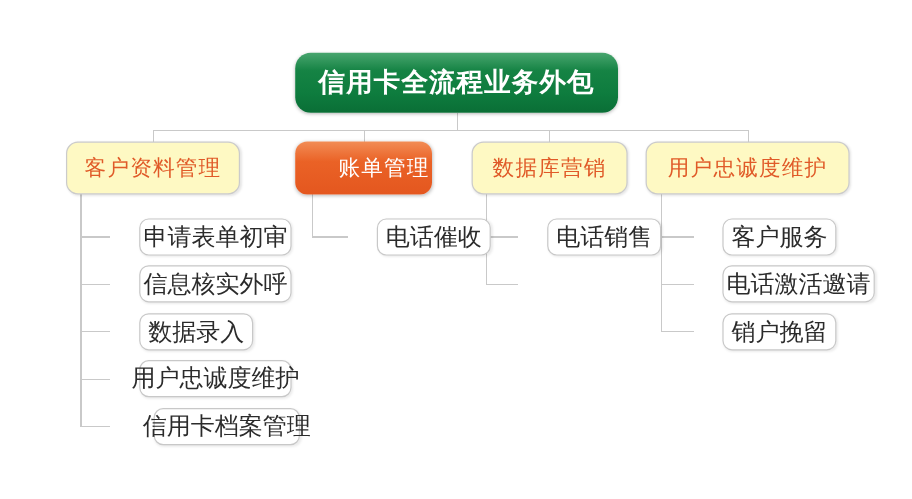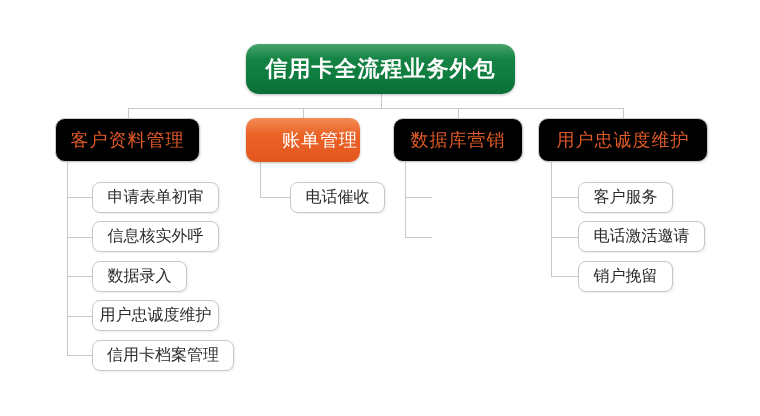--- a/index.html
+++ b/index.html
@@ -44,21 +44,21 @@
       #0a6e36 100%);
     color: #ffffff;
     font-weight: 700;
     font-size: 22px;
     letter-spacing: 1px;
     border-radius: 13px;
     box-shadow: 0 1px 3px rgba(0,0,0,0.28);
   }
 
   .branch-node {
-    background: #000000;
+    background: #fef9c3;
     border: 1px solid #cbcbcb;
     border-radius: 10px;
     font-size: 18px;
     letter-spacing: 1px;
     color: var(--branch-text-orange, #e05a28);
     box-shadow: 1px 1px 2px rgba(0,0,0,0.10);
   }
 
   .branch-node.filled {
     background: linear-gradient(180deg,
@@ -67,23 +67,24 @@
       var(--accent-orange, #e4571f) 100%);
     color: #ffffff;
     border: none;
     box-shadow: 0 1px 3px rgba(0,0,0,0.25);
   }
 
   .child-node {
     background: #ffffff;
     border: 1px solid var(--child-border, #c8c8c8);
     border-radius: 8px;
-    font-size: 16px;
+    font-size: 20px;
     color: var(--child-text, #2b2b2b);
     box-shadow: 1px 1px 2px rgba(0,0,0,0.08);
+    margin-left: 24px;
   }
 </style>
 </head>
 <body>
 
 <div id="mindmap">
     <svg class="connectors" viewBox="0 0 760 416">
       <line x1="381" y1="94" x2="381" y2="108"></line>
       <line x1="127.5" y1="108.5" x2="623" y2="108.5"></line>
       <line x1="128" y1="108" x2="128" y2="118"></line>
@@ -117,31 +118,34 @@
     </div>
     <div class="node child-node" style="left: 92px; top: 221px; width: 127px; height: 31px;">
       <span>信息核实外呼</span>
     </div>
     <div class="node child-node" style="left: 92px; top: 260.5px; width: 95px; height: 31px;">
       <span>数据录入</span>
     </div>
     <div class="node child-node" style="left: 92px; top: 300px; width: 127px; height: 31px;">
       <span>用户忠诚度维护</span>
     </div>
-    <div class="node child-node" style="left: 92px; top: 339.5px; width: 142px; height: 31px;">
+    <div class="node child-node" style="left: 104px; top: 339.5px; width: 122px; height: 31px;">
       <span>信用卡档案管理</span>
     </div>
     <div class="node branch-node filled" style="left: 246px; top: 118px; width: 114px; height: 44px; padding-left: 34px;">
       <span>账单管理</span>
     </div>
     <div class="node child-node" style="left: 290px; top: 181.5px; width: 95px; height: 31px;">
       <span>电话催收</span>
     </div>
     <div class="node branch-node" style="left: 393px; top: 118px; width: 130px; height: 44px;">
       <span>数据库营销</span>
+    </div>
+    <div class="node child-node" style="left: 432px; top: 181.5px; width: 95px; height: 31px;">
+      <span>电话销售</span>
     </div>
     <div class="node branch-node" style="left: 538px; top: 118px; width: 170px; height: 44px; align-items: center;">
       <span>用户忠诚度维护</span>
     </div>
     <div class="node child-node" style="left: 578px; top: 181.5px; width: 95px; height: 31px;">
       <span>客户服务</span>
     </div>
     <div class="node child-node" style="left: 578px; top: 221px; width: 127px; height: 31px;">
       <span>电话激活邀请</span>
     </div>

